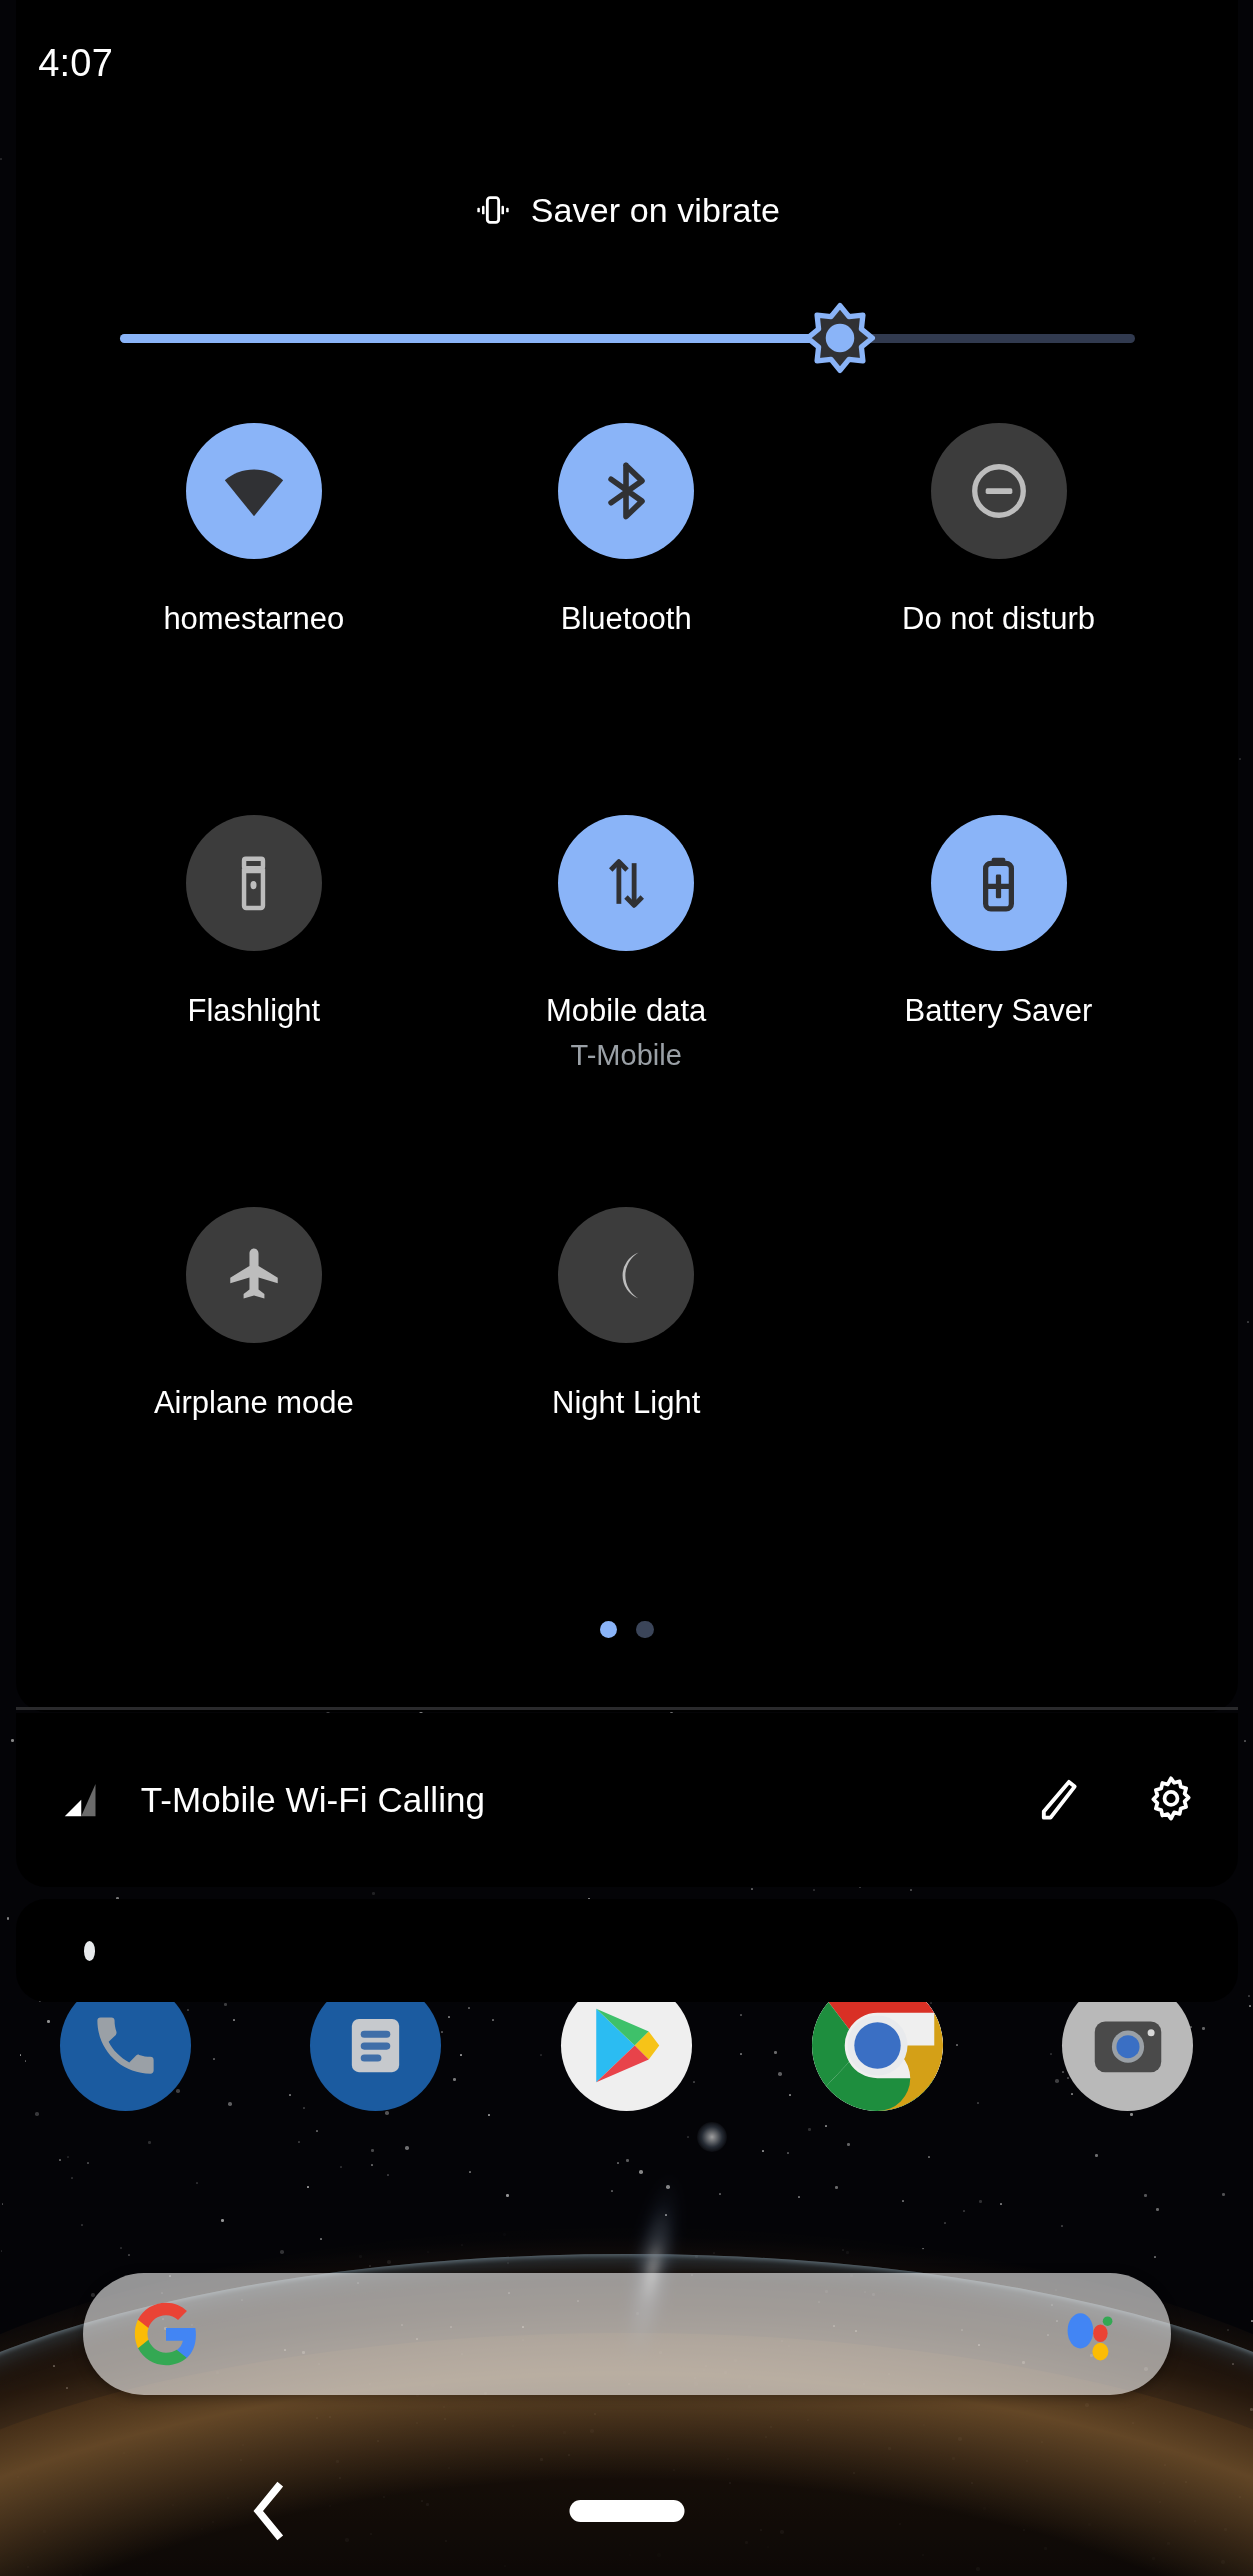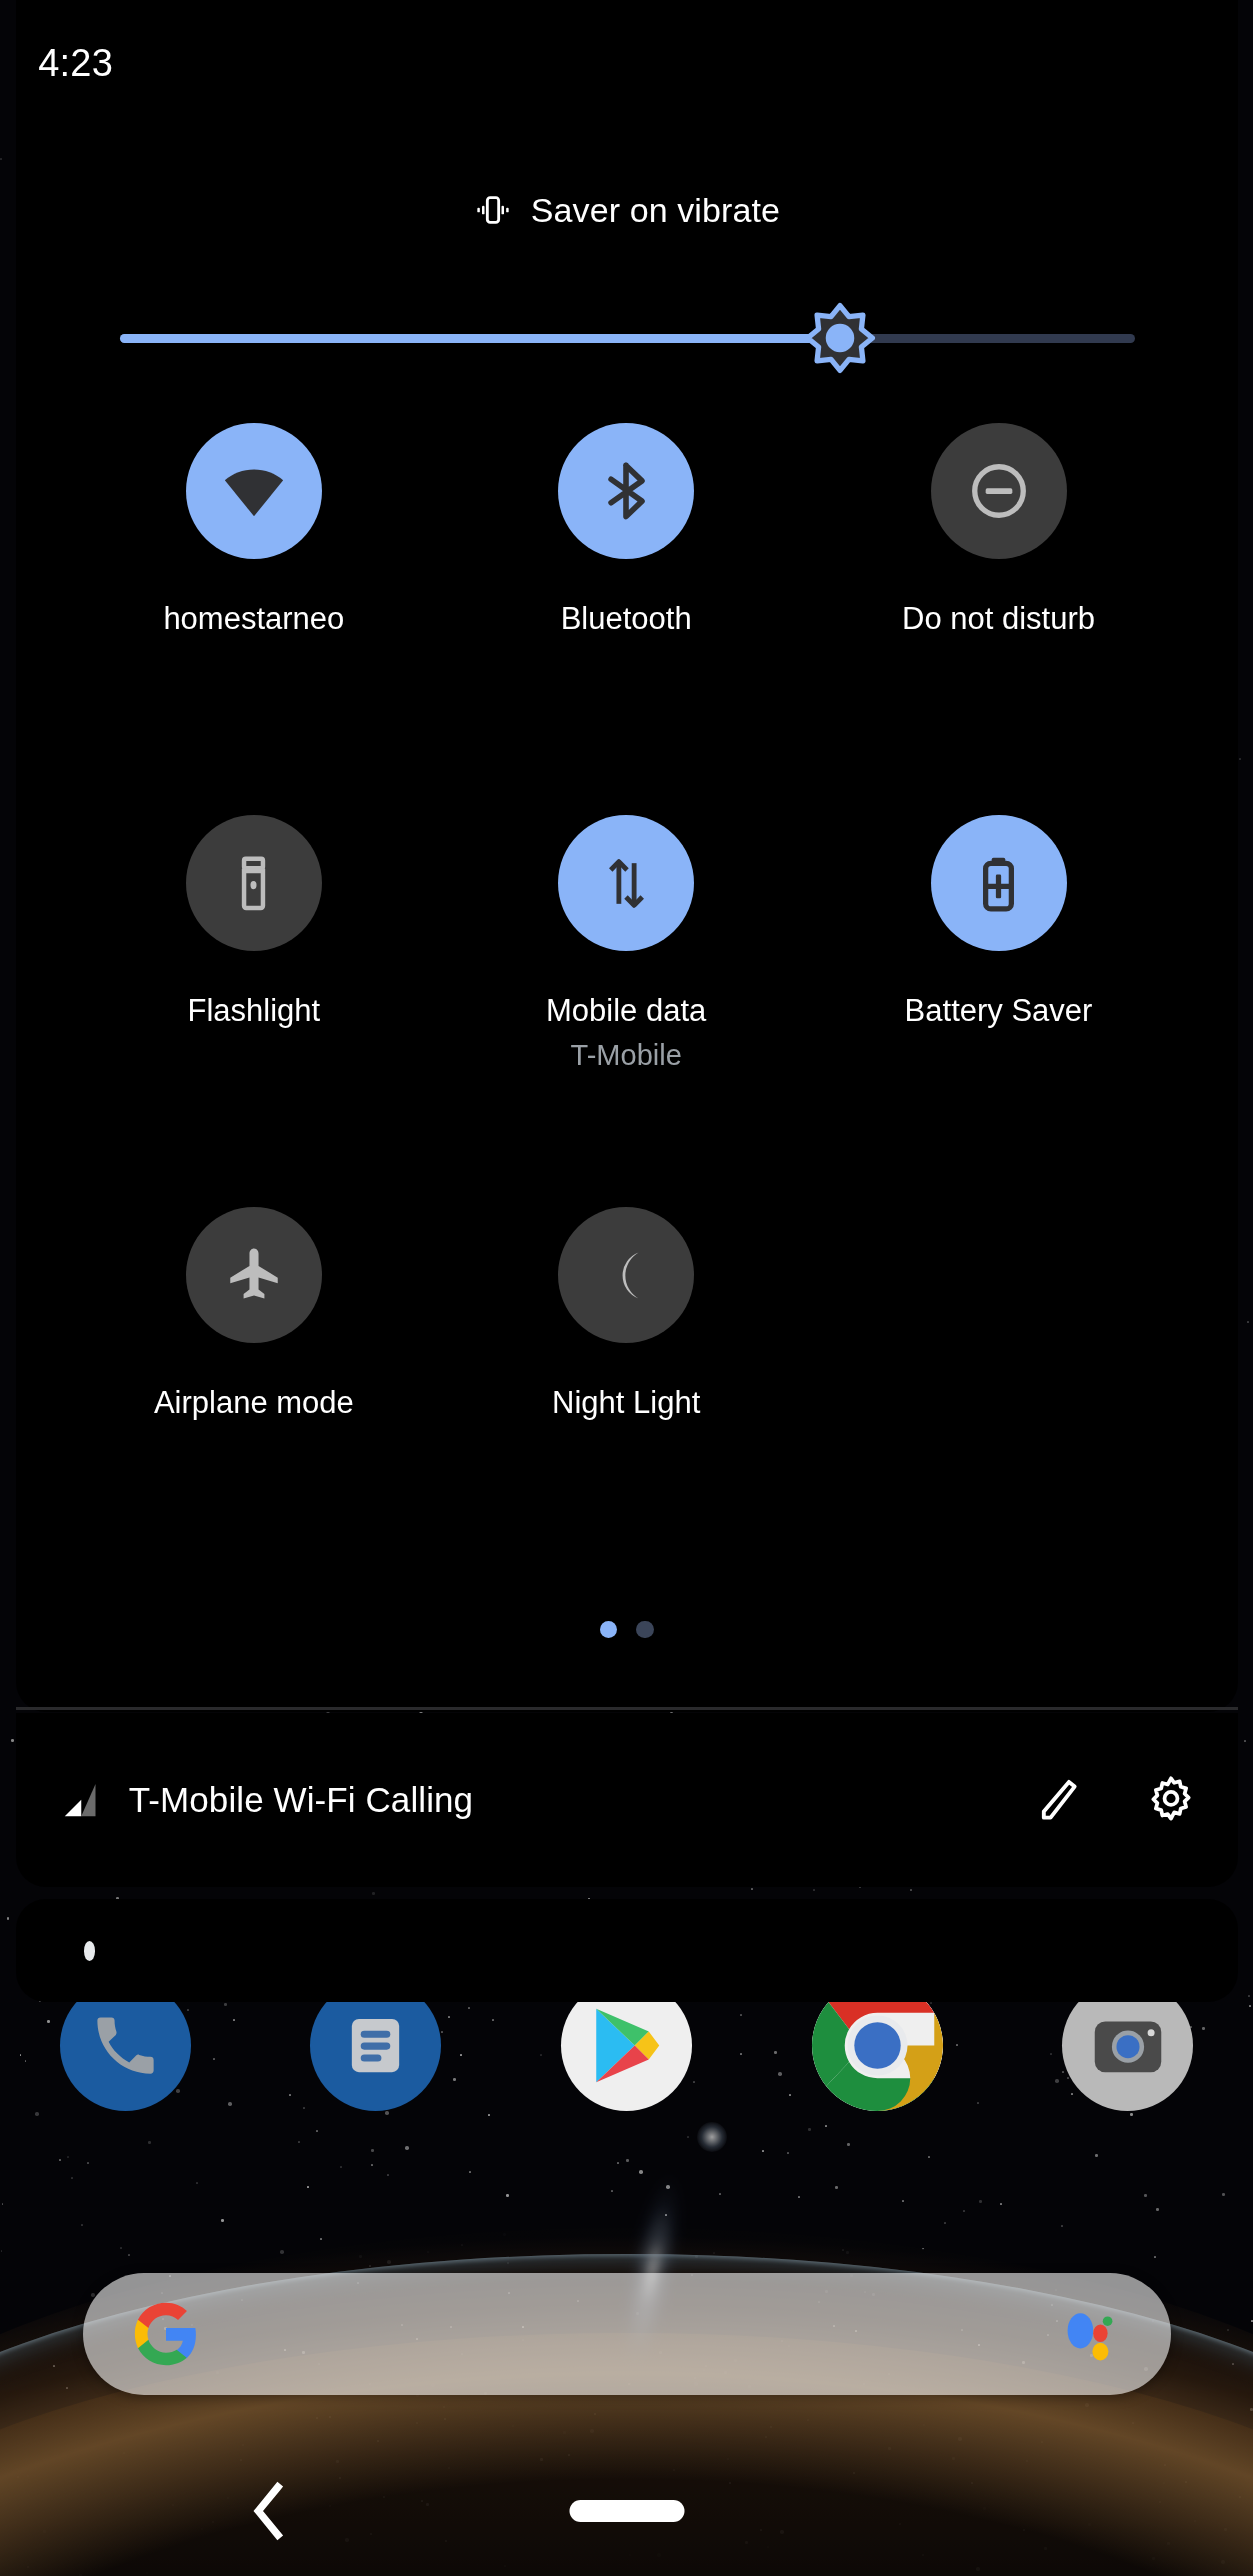--- a/index.html
+++ b/index.html
@@ -151,21 +151,21 @@
     background:#2a2a2c;
   }
 
   
   #notif-card {
     position:absolute; left:15.7px; top:1713px; width:1222px; height:174px;
     background:#000;
     border-bottom-left-radius:30px; border-bottom-right-radius:30px;
     display:flex; align-items:center; padding:0 42px;
   }
-  #notif-left { display:flex; align-items:center; gap:26px; flex:1; }
+  #notif-left { display:flex; align-items:center; gap:38px; flex:1; }
   #notif-title { color:#ffffff; font-size:35px; font-weight:400; letter-spacing:0.1px; }
   #notif-actions { display:flex; align-items:center; gap:64px; }
 
   #notif-stub {
     position:absolute; left:15.7px; top:1899px; width:1222px; height:103px;
     background:#000; border-radius:30px;
     display:flex; align-items:center; padding-left:68px;
   }
   #stub-dot { width:11.3px; height:20px; border-radius:50%; background:#e8eaed; }
 
@@ -774,21 +774,21 @@
           <path d="M15 3 L6 14 L15 25" fill="none" stroke="#ffffff" stroke-width="3.4" stroke-linecap="square" stroke-linejoin="miter"></path>
         </svg>
       </div>
       <div id="nav-home"></div>
     </div>
   </div>
 
   <div id="qs-panel">
 
     <div id="statusbar">
-      <div id="clock">4:23</div>
+      <div id="clock">4:07</div>
     </div>
 
     <div id="ringer-row">
       <svg class="ic" width="40" height="40" viewBox="0 0 24 24">
         <rect x="8.6" y="4.6" width="6.8" height="14.8" rx="1.7" fill="none" stroke="#ffffff" stroke-width="1.7"></rect>
         <rect x="5.4" y="9.4" width="1.5" height="5.2" rx="0.7" fill="#ffffff"></rect>
         <rect x="2.6" y="10.6" width="1.5" height="2.8" rx="0.7" fill="#ffffff"></rect>
         <rect x="17.1" y="9.4" width="1.5" height="5.2" rx="0.7" fill="#ffffff"></rect>
         <rect x="19.9" y="10.6" width="1.5" height="2.8" rx="0.7" fill="#ffffff"></rect>
       </svg>

